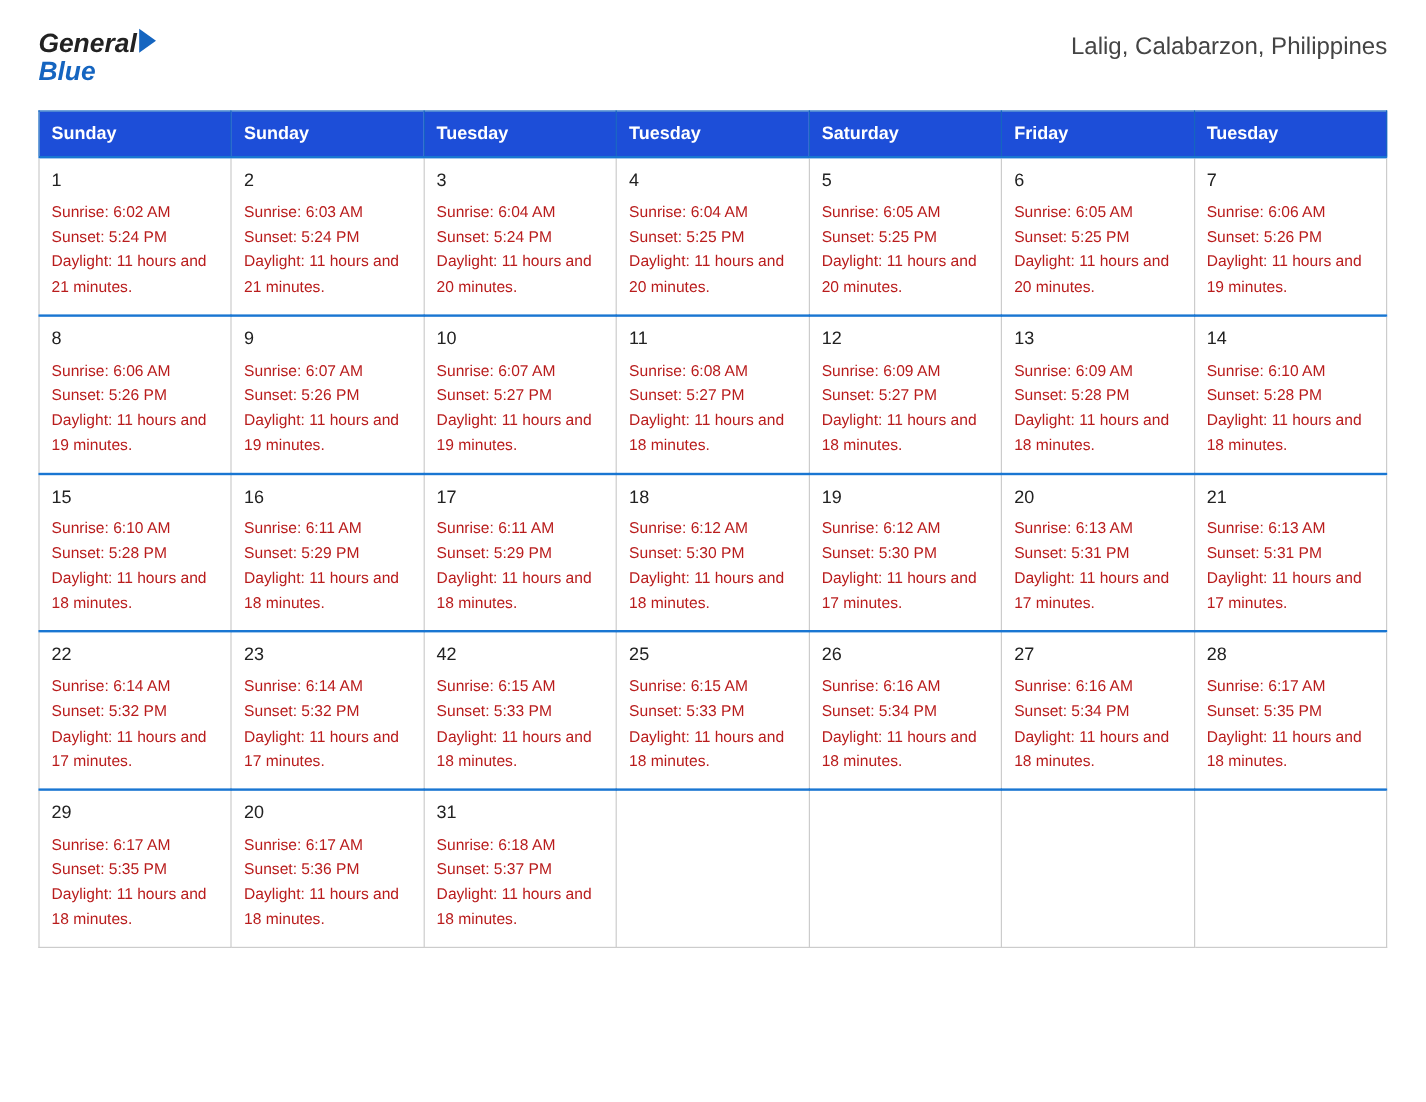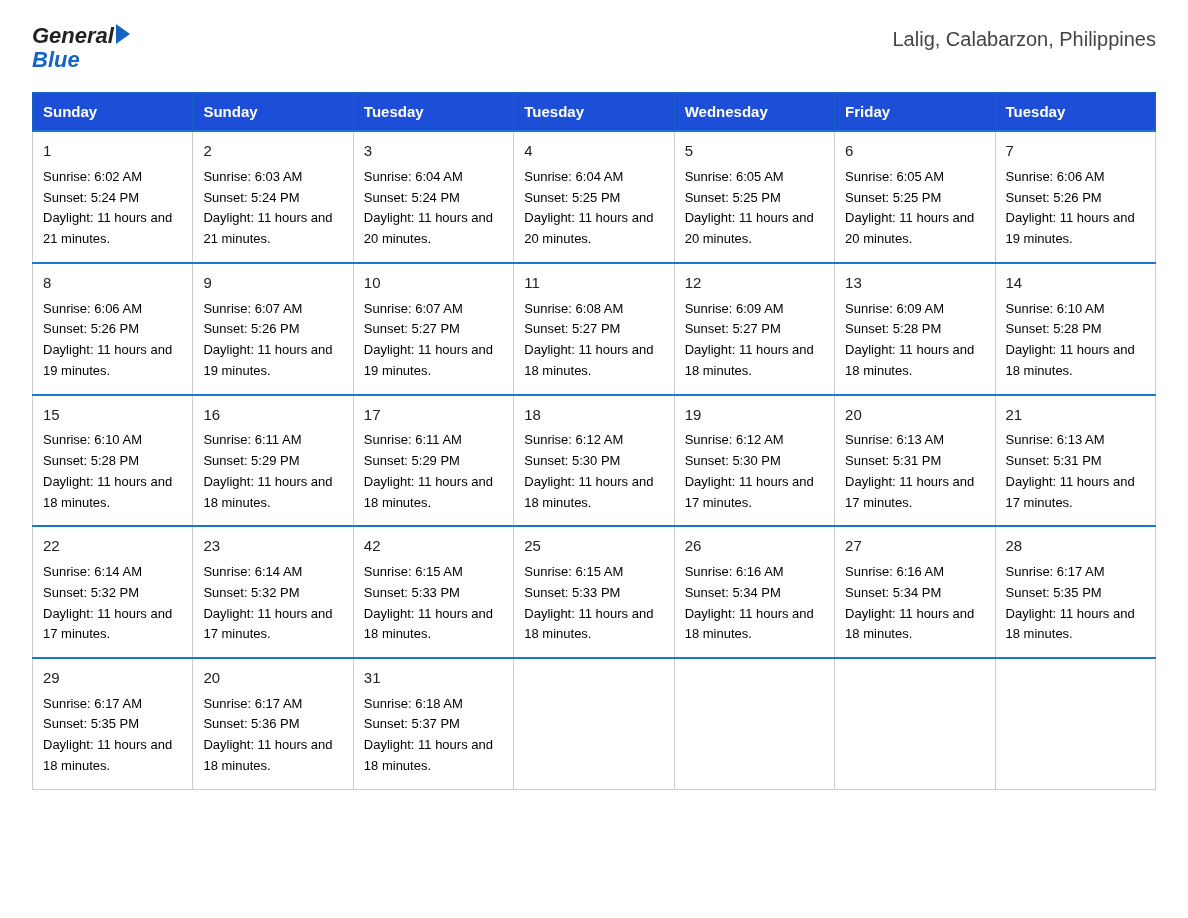--- a/index.html
+++ b/index.html
@@ -81,21 +81,21 @@
       border-top: 2px solid #1976d2;
     }
     .day-num {
       font-size: 15px;
       font-weight: normal;
       display: block;
       margin-bottom: 4px;
     }
     .day-info {
       font-size: 13px;
-      color: #000000;
+      color: #b91c1c;
       line-height: 1.6;
     }
     td.empty {
       background: #fff;
     }
   </style>
 </head>
 <body>
 
 <div class="header">
@@ -115,21 +115,21 @@
   </div>
 </div>
 
 <table>
   <thead>
     <tr>
     <th>Sunday</th>
         <th>Sunday</th>
         <th>Tuesday</th>
         <th>Tuesday</th>
-        <th>Wednesday</th>
+        <th>Saturday</th>
         <th>Friday</th>
         <th>Tuesday</th>
       </tr>
   </thead>
   <tbody id="calendar-body">
   <tr>
         <td><span class="day-num">1</span><span class="day-info">Sunrise: 6:02 AM<br>Sunset: 5:24 PM<br>Daylight: 11 hours and 21 minutes.</span></td>
         <td><span class="day-num">2</span><span class="day-info">Sunrise: 6:03 AM<br>Sunset: 5:24 PM<br>Daylight: 11 hours and 21 minutes.</span></td>
         <td><span class="day-num">3</span><span class="day-info">Sunrise: 6:04 AM<br>Sunset: 5:24 PM<br>Daylight: 11 hours and 20 minutes.</span></td>
         <td><span class="day-num">4</span><span class="day-info">Sunrise: 6:04 AM<br>Sunset: 5:25 PM<br>Daylight: 11 hours and 20 minutes.</span></td>

